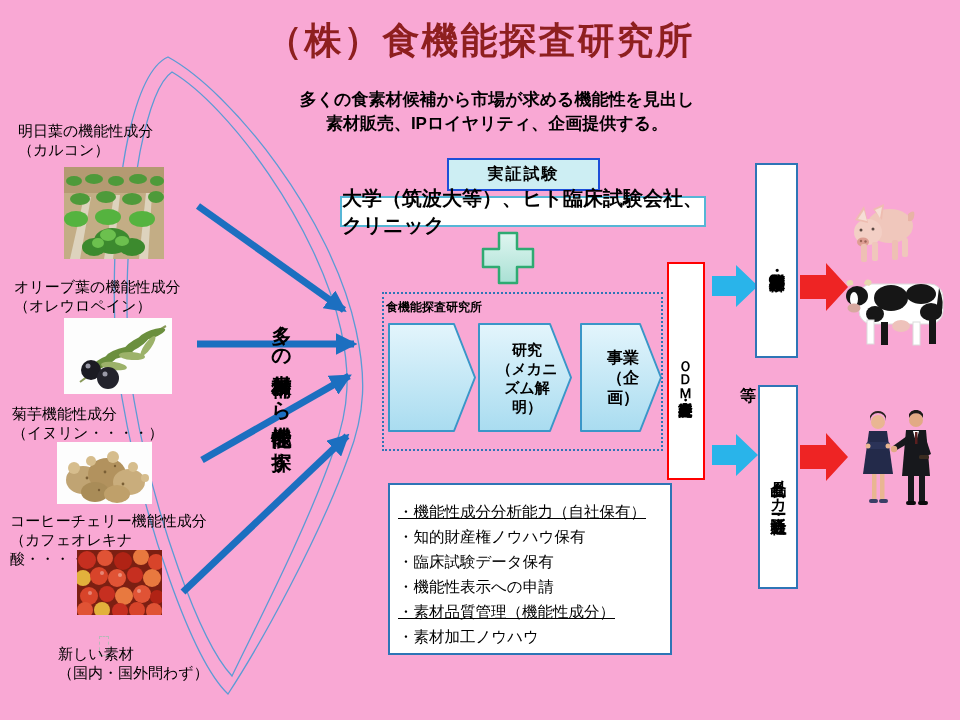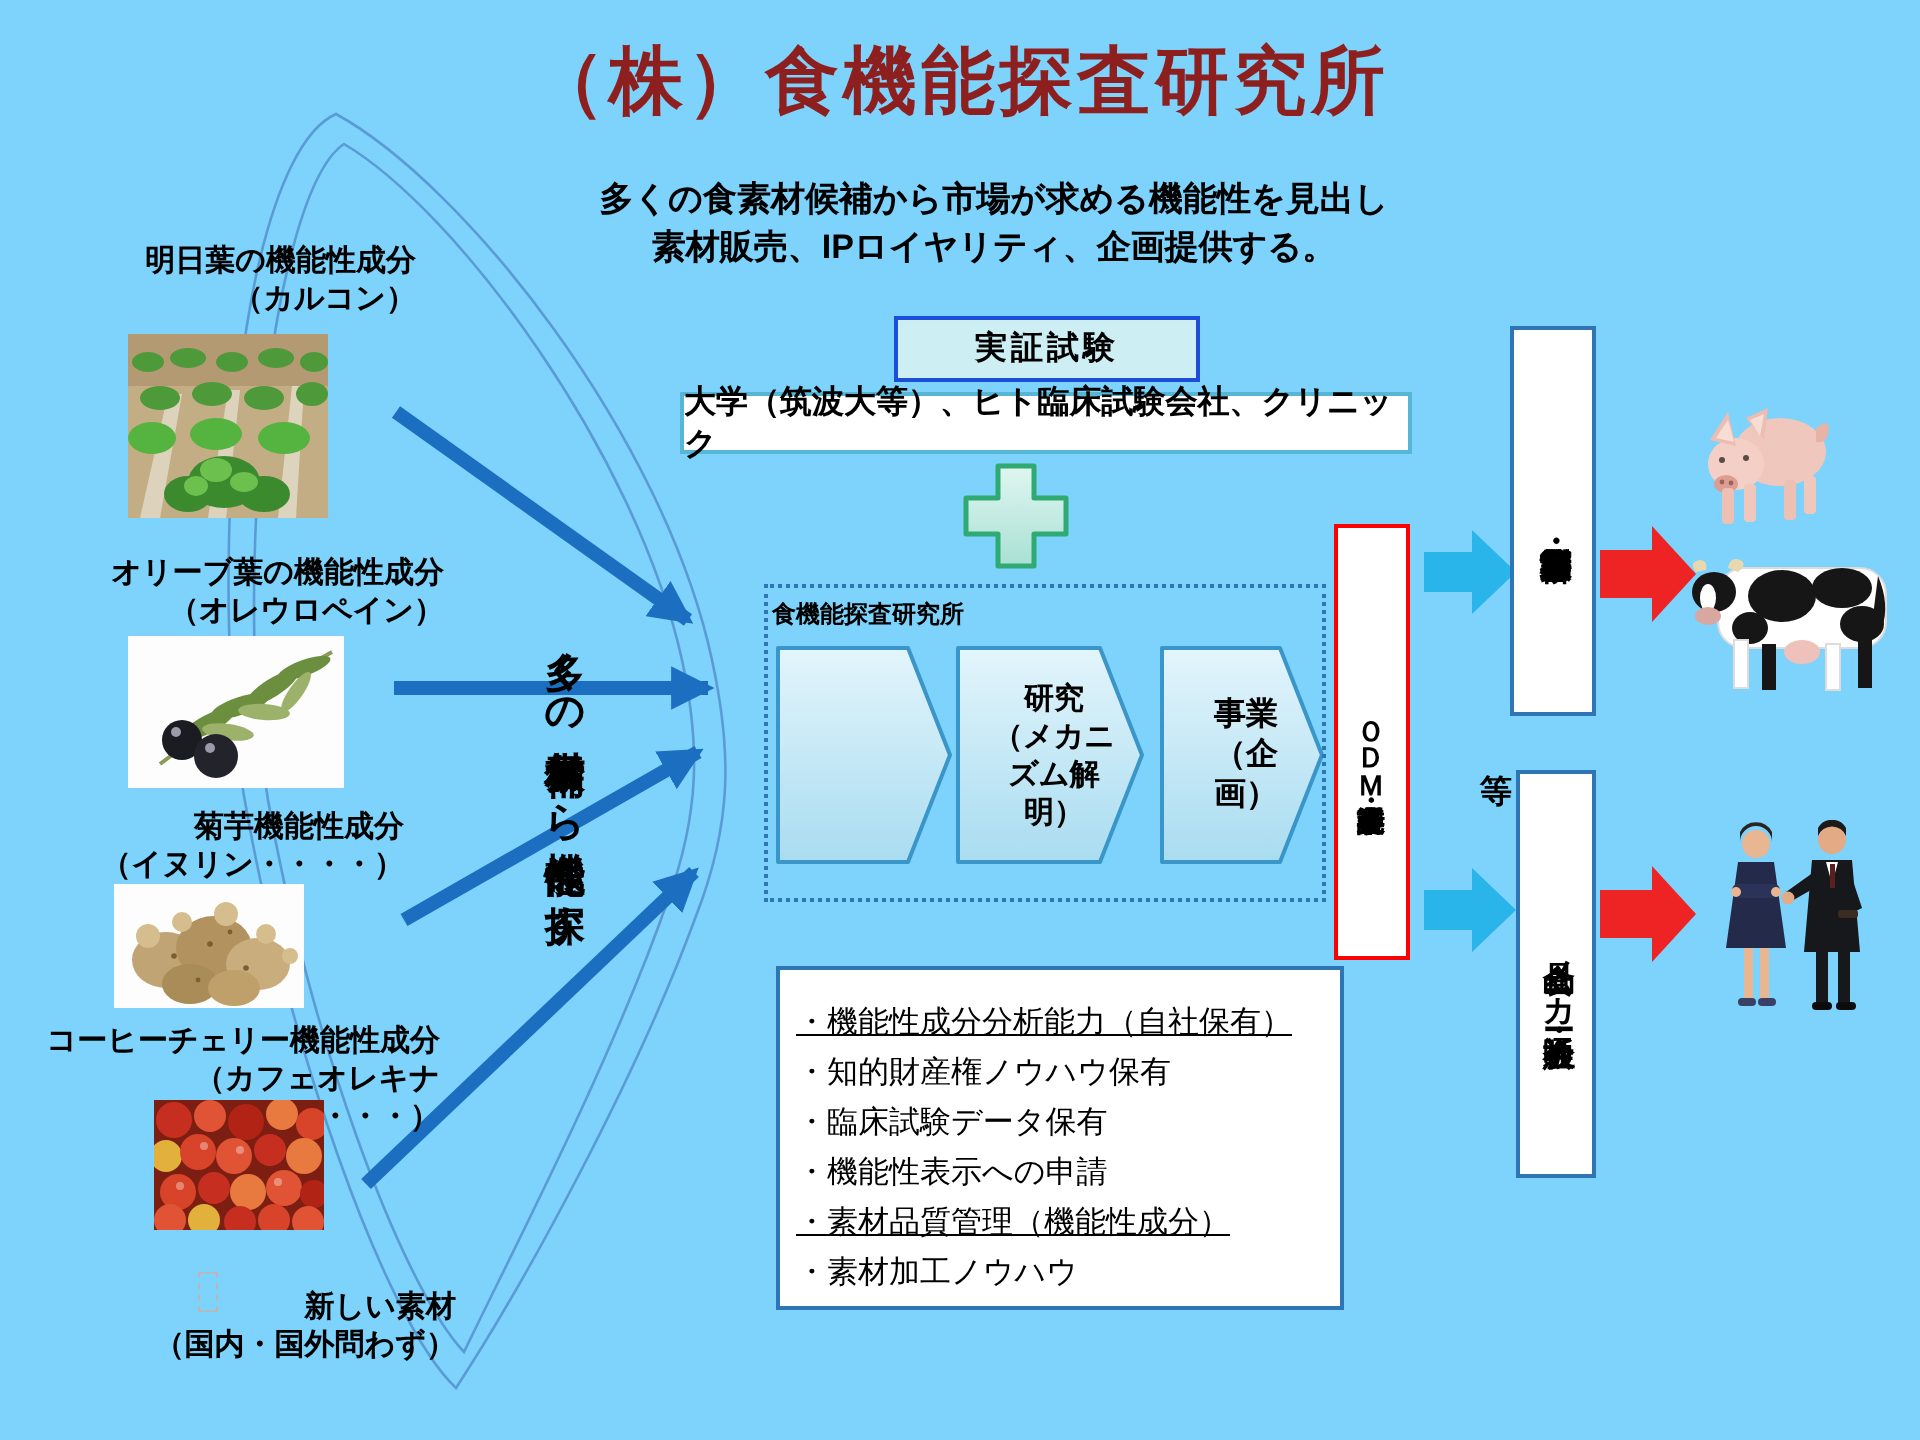--- a/index.html
+++ b/index.html
@@ -1,36 +1,36 @@
 <!DOCTYPE html>
 <html><head>
 <meta charset="utf-8">
 <style>
   html,body{margin:0;padding:0;background:#888;}
   #slide{
-    position:relative;width:960px;height:720px;background:#7dd3fc;
+    position:relative;width:960px;height:720px;background:#f9a8d4;
     font-family:"Liberation Sans","DejaVu Sans",sans-serif;color:#000;
     overflow:hidden;margin:0 auto;
   }
   #connectors{position:absolute;left:0;top:0;z-index:1;}
   .abs{position:absolute;z-index:2;}
   .pre{white-space:pre-line;}
 
   
   .slide-title{
     left:0;top:16px;width:960px;text-align:center;
     font-size:37px;font-weight:bold;color:#8e1f1f;letter-spacing:2px;
   }
   .mission{
     left:160px;top:88px;width:674px;text-align:center;
     font-size:17px;font-weight:bold;line-height:24px;
   }
 
   
-  .ing-label{position:absolute;z-index:2;text-align:right;font-weight:bold;
+  .ing-label{position:absolute;z-index:2;text-align:left;font-weight:normal;
     font-size:15px;line-height:19px;}
   .ing1{left:18px;top:121px;width:190px;}
   .ing2{left:14px;top:277px;width:208px;}
   .ing3{left:12px;top:404px;width:190px;}
   .ing4{left:10px;top:511px;width:210px;}
   .ing5{left:58px;top:632px;width:170px;margin-top:12px;}
   .photo{position:absolute;z-index:2;}
   .photo svg{display:block;}
   .ph-ashitaba{left:64px;top:167px;}
   .ph-olive{left:64px;top:318px;}
@@ -44,21 +44,21 @@
     writing-mode:vertical-rl;text-orientation:upright;
     font-size:20px;font-weight:bold;letter-spacing:1px;text-align:center;
   }
 
   
   .box{position:absolute;z-index:2;display:flex;align-items:center;justify-content:center;
     box-sizing:border-box;background:#fff;}
   .box-jisshou{left:447px;top:158px;width:153px;height:33px;
     background:#cdeef3;border:2px solid #1d4ed8;font-size:16px;font-weight:bold;letter-spacing:2px;}
   .box-daigaku{left:340px;top:196px;width:366px;height:31px;
-    border:2px solid #56b6d6;font-size:16px;font-weight:bold;}
+    border:2px solid #56b6d6;font-size:20px;font-weight:bold;}
 
   
   .box-main{left:382px;top:292px;width:281px;height:159px;
     border:2px dotted #2e75b6;z-index:2;background:transparent;}
   .main-title{left:386px;top:299px;width:281px;text-align:left;
     font-size:12px;font-weight:bold;z-index:3;}
   .chev-label{position:absolute;z-index:4;display:flex;align-items:center;justify-content:center;
     text-align:center;font-weight:bold;font-size:16px;line-height:20px;padding-left:12px;}
   .chev1-label{left:388px;top:323px;width:68px;height:109px;}
   .chev2-label{left:478px;top:323px;width:74px;height:109px;font-size:15px;line-height:19px;}

